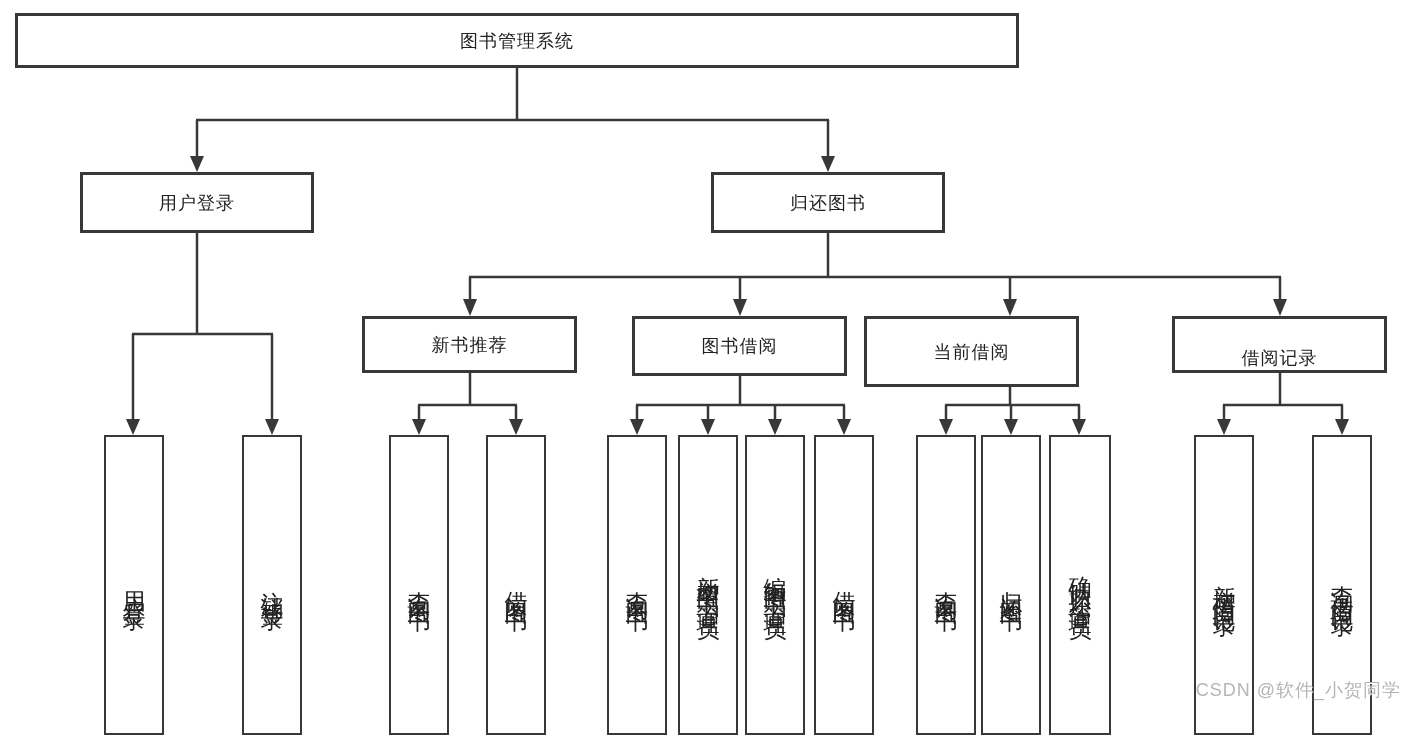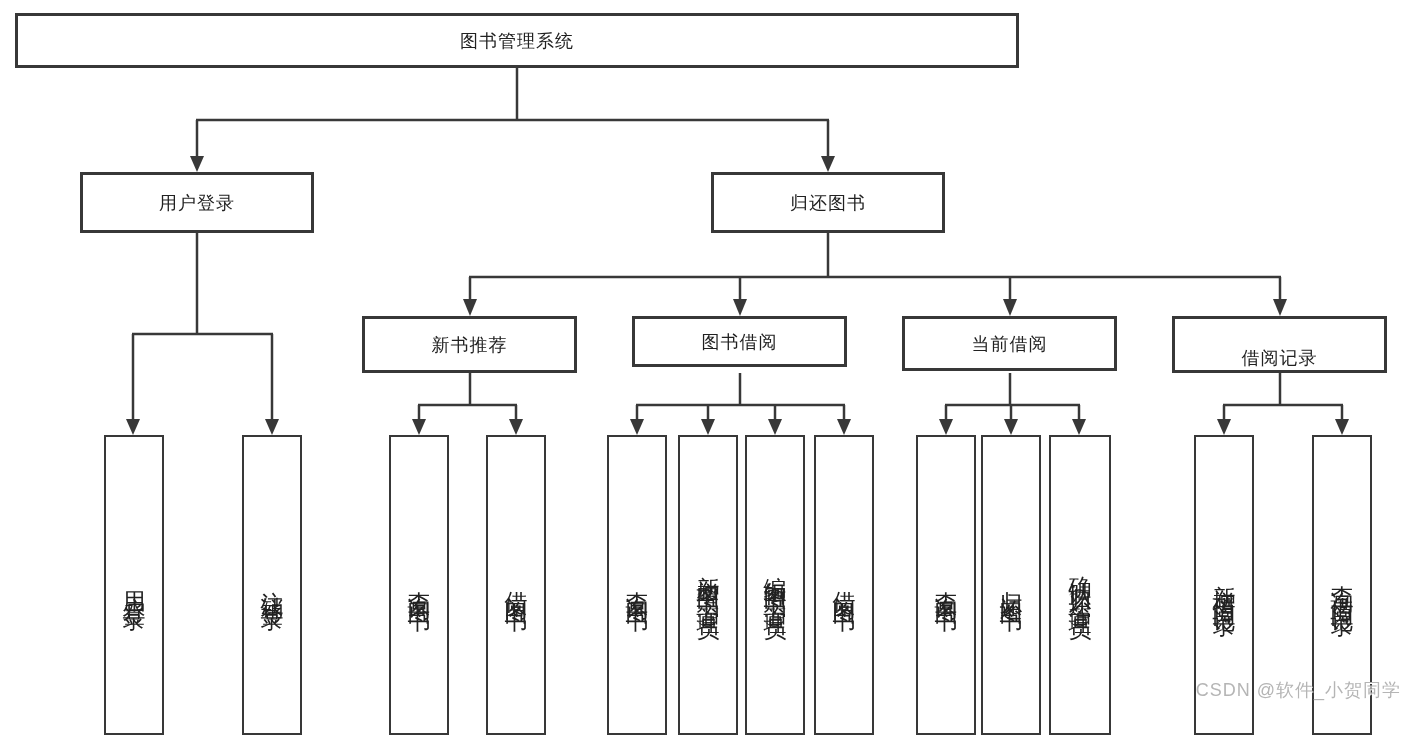--- a/index.html
+++ b/index.html
@@ -129,24 +129,24 @@
   <div class="node hbox lvl2" style="left:80px; top:172px; width:234px; height:61px;">
     <span>用户登录</span>
   </div>
   <div class="node hbox lvl2" style="left:711px; top:172px; width:234px; height:61px;">
     <span>归还图书</span>
   </div>
 
   <div class="node hbox lvl2" style="left:362px; top:316px; width:215px; height:57px;align-items:center;">
     <span>新书推荐</span>
   </div>
-  <div class="node hbox lvl2" style="left:632px; top:316px; width:215px; height:51px;">
+  <div class="node hbox lvl2" style="left:632px; top:316px; width:215px; height:60px;">
     <span>图书借阅</span>
   </div>
-  <div class="node hbox lvl2" style="left:902px; top:316px; width:215px; height:55px;">
+  <div class="node hbox lvl2" style="left:864px; top:316px; width:215px; height:71px;">
     <span>当前借阅</span>
   </div>
   <div class="node hbox lvl2" style="left:1172px; top:316px; width:215px; height:57px;align-items:flex-end;">
     <span>借阅记录</span>
   </div>
 
   <div class="node vbox" style="left:104px; top:435px; width:60px; height:300px;">
     <span class="vtext">用户登录</span>
   </div>
   <div class="node vbox" style="left:242px; top:435px; width:60px; height:300px;">

